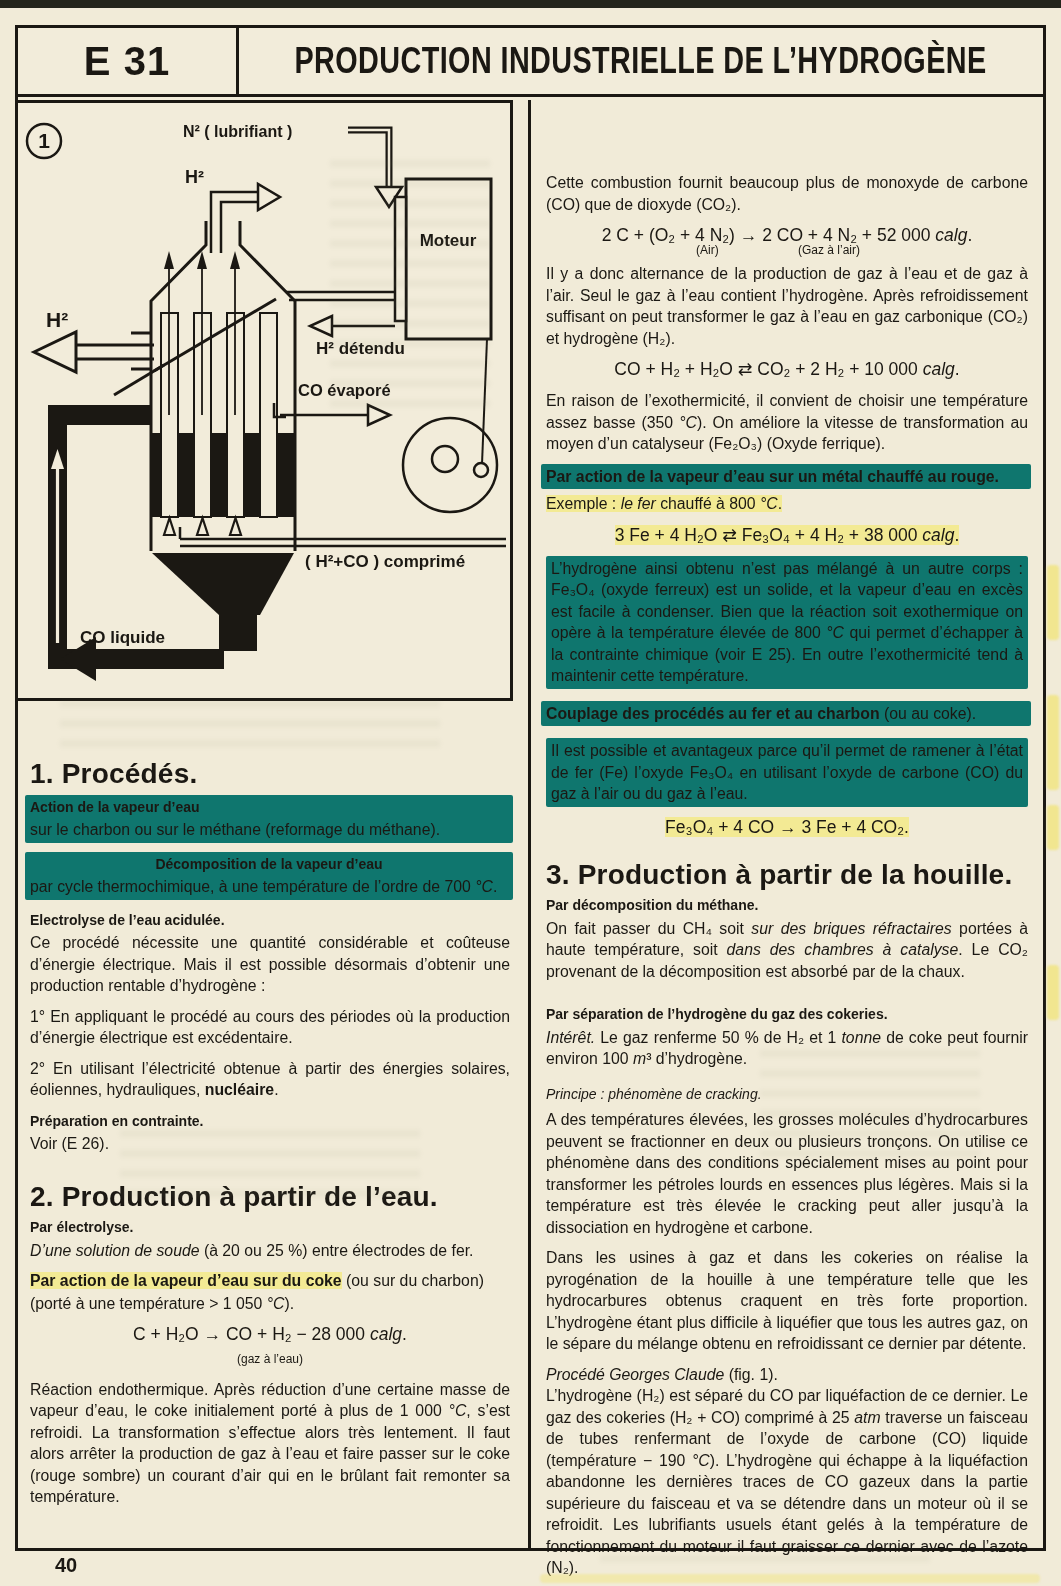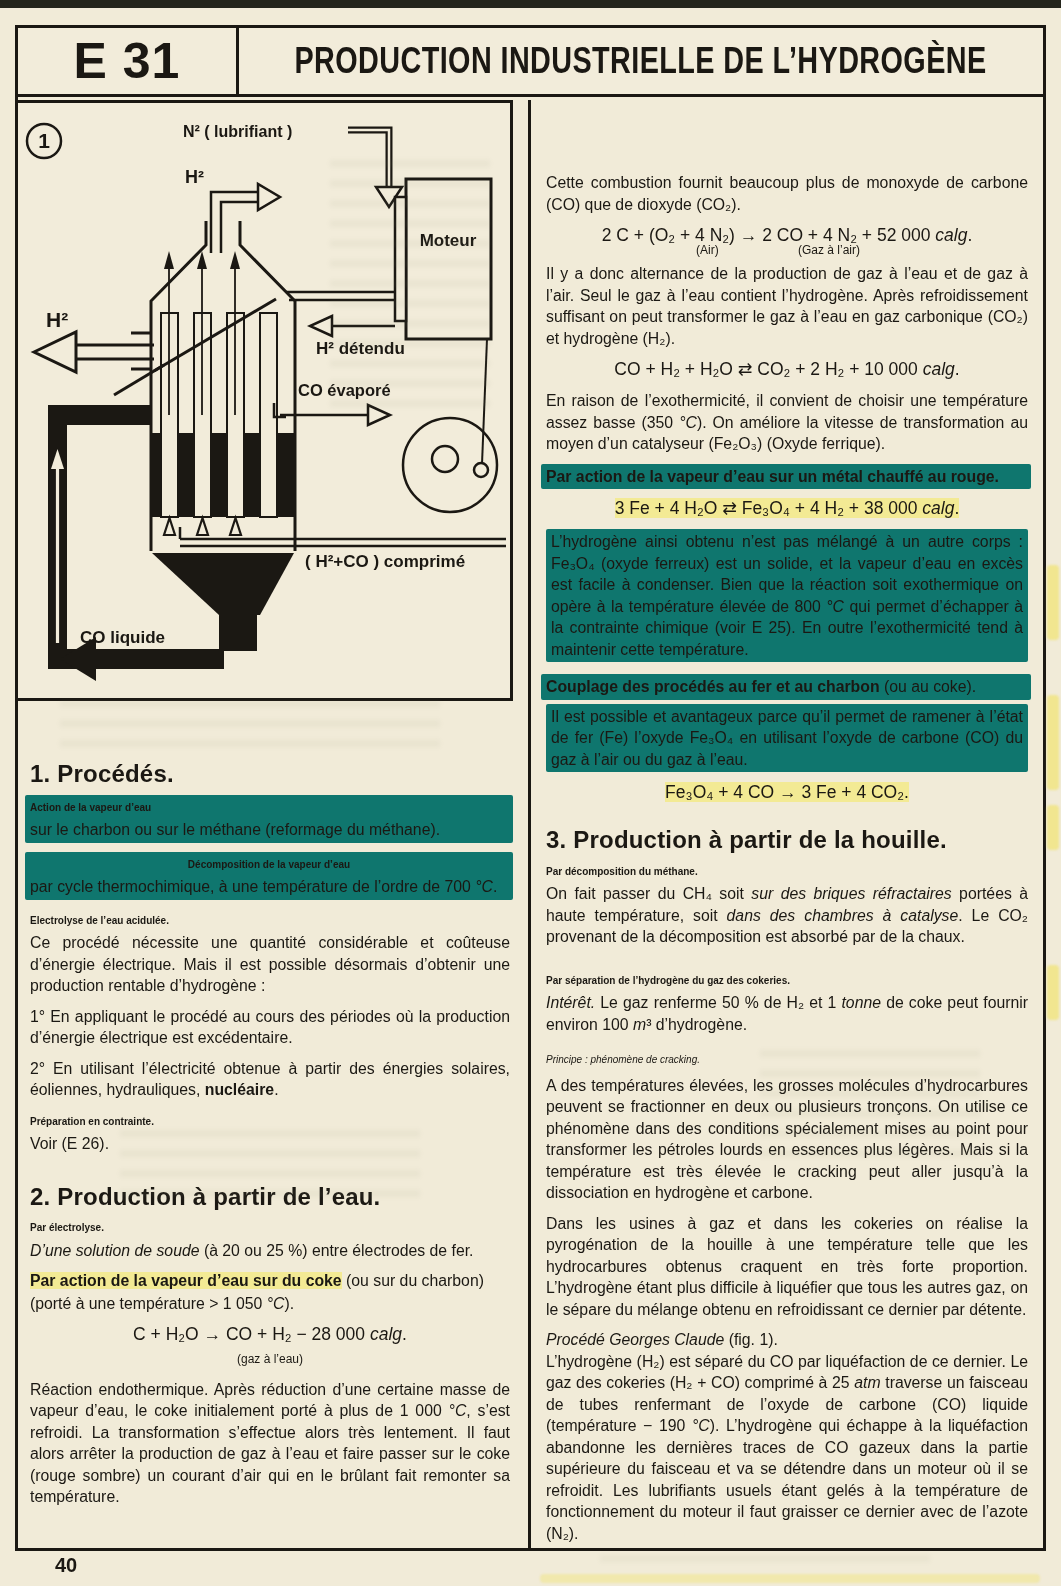--- a/index.html
+++ b/index.html
@@ -7,33 +7,33 @@
     width:1061px;height:1586px;position:relative;overflow:hidden;
     background:#f1ebd8;color:#1b1813;
     font-family:"Liberation Sans","DejaVu Sans",sans-serif;
   }
   .inkline{background:#1b1813;position:absolute;}
   
   .top-strip{position:absolute;left:0;top:0;width:1061px;height:8px;background:#24251c;}
   .header-box{position:absolute;left:15px;top:25px;width:1031px;height:72px;
     border:3px solid #1b1813;box-sizing:border-box;display:flex;background:#f2ecda;}
   .header-code{width:218px;border-right:3px solid #1b1813;display:flex;align-items:center;justify-content:center;
-    font-size:50px;font-weight:bold;letter-spacing:1px;}
+    font-size:40px;font-weight:bold;letter-spacing:1px;}
   .header-title-cell{flex:1;display:flex;align-items:center;justify-content:center;overflow:hidden;text-align:center;}
   .header-title{font-size:36px;font-weight:bold;white-space:nowrap;transform:scaleX(.8);transform-origin:center;letter-spacing:0.5px;}
   .figure-box{position:absolute;left:15px;top:100px;width:498px;height:601px;
     border:3px solid #1b1813;box-sizing:border-box;background:#f2ecda;}
   
   .col{position:absolute;font-size:15.8px;line-height:21.5px;text-align:justify;}
   .left-col{left:30px;top:763px;width:480px;}
   .right-col{left:546px;top:172px;width:482px;}
   .col p{margin:0 0 9px;}
-  .h-big{font-size:24px;font-weight:bold;margin:31px 0 10px;text-align:left;letter-spacing:.2px;}
+  .h-big{font-size:28px;font-weight:bold;margin:31px 0 10px;text-align:left;letter-spacing:.2px;}
   .h-big.first{margin-top:0;}
-  .h-sub{font-weight:bold;font-size:10px;margin:10px 0 1px;text-align:left;}
+  .h-sub{font-weight:bold;font-size:14px;margin:10px 0 1px;text-align:left;}
   .it{font-style:italic;}
   .eq{text-align:center;font-size:17.5px;margin:8px 0 10px;line-height:22px;}
   .eq-subline{position:relative;height:15px;font-size:12px;margin-top:-6px;margin-bottom:8px;}
   .eq-subline span{position:absolute;top:0;}
   .eq-sub-center{text-align:center;font-size:12px;margin:-6px 0 8px;}
   .hl{background:#f3ea94;}
   .hl-block{background:#0f766e;padding:2px 5px;margin-left:-5px;margin-right:-3px;border-radius:2px;}
   .blockwrap{margin-bottom:9px;}
   .page-num{position:absolute;left:36px;top:1554px;font-size:20px;font-weight:bold;margin-left:19px;}
   
@@ -198,26 +198,27 @@
       <span style="left:252px;">(Gaz à l’air)</span>
     </div>
 
     <p>Il y a donc alternance de la production de gaz à l’eau et de gaz à l’air. Seul le gaz à l’eau contient l’hydrogène. Après refroidissement suffisant on peut transformer le gaz à l’eau en gaz carbonique (CO₂) et hydrogène (H₂).</p>
 
     <div class="eq">CO + H₂ + H₂O ⇄ CO₂ + 2 H₂ + 10 000 <i>calg</i>.</div>
 
     <p>En raison de l’exothermicité, il convient de choisir une température assez basse (350 <i>°C</i>). On améliore la vitesse de transformation au moyen d’un catalyseur (Fe₂O₃) (Oxyde ferrique).</p>
 
     <div class="hl-block" style="margin-bottom:4px;"><b>Par action de la vapeur d’eau sur un métal chauffé au rouge.</b></div>
+    <p style="text-align:left;"><span class="hl">Exemple : <i>le fer</i> chauffé à 800 <i>°C</i>.</span></p>
 
     <div class="eq"><span class="hl">3 Fe + 4 H₂O ⇄ Fe₃O₄ + 4 H₂ + 38 000 <i>calg</i>.</span></div>
 
     <p class="hl-block">L’hydrogène ainsi obtenu n’est pas mélangé à un autre corps : Fe₃O₄ (oxyde ferreux) est un solide, et la vapeur d’eau en excès est facile à condenser. Bien que la réaction soit exothermique on opère à la température élevée de 800 <i>°C</i> qui permet d’échapper à la contrainte chimique (voir E 25). En outre l’exothermicité tend à maintenir cette température.</p>
 
-    <div class="hl-block" style="margin-top:12px;margin-bottom:4px;"><b>Couplage des procédés au fer et au charbon</b><span> (ou au coke).</span></div>
+    <div class="hl-block" style="margin-top:12px;margin-bottom:12px;"><b>Couplage des procédés au fer et au charbon</b><span> (ou au coke).</span></div>
     <p class="hl-block">Il est possible et avantageux parce qu’il permet de ramener à l’état de fer (Fe) l’oxyde Fe₃O₄ en utilisant l’oxyde de carbone (CO) du gaz à l’air ou du gaz à l’eau.</p>
 
     <div class="eq"><span class="hl">Fe₃O₄ + 4 CO → 3 Fe + 4 CO₂.</span></div>
 
     <div class="h-big" style="margin-top:26px;">3. Production à partir de la houille.</div>
 
     <div class="h-sub">Par décomposition du méthane.</div>
     <p>On fait passer du CH₄ soit <i>sur des briques réfractaires</i> portées à haute température, soit <i>dans des chambres à catalyse</i>. Le CO₂ provenant de la décomposition est absorbé par de la chaux.</p>
 
     <div class="h-sub" style="margin-top:22px;">Par séparation de l’hydrogène du gaz des cokeries.</div>

